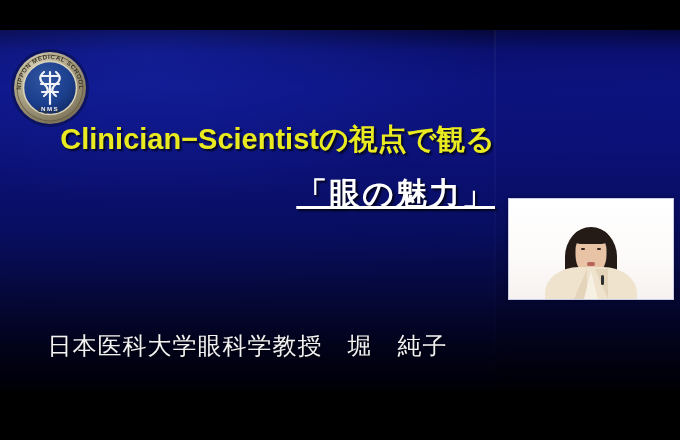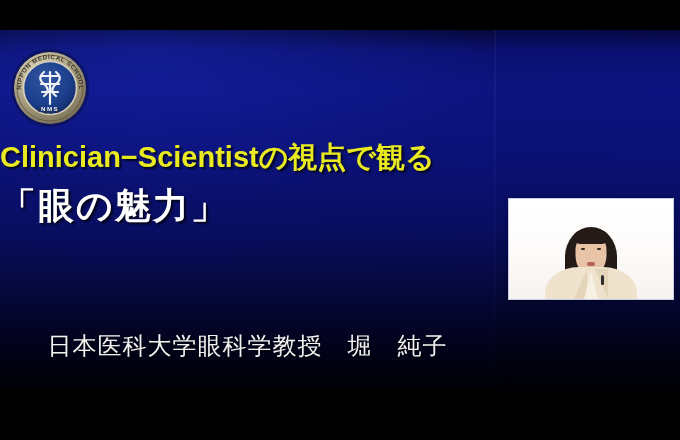--- a/index.html
+++ b/index.html
@@ -82,43 +82,44 @@
     top: 16px;
     width: 84px;
     height: 84px;
     z-index: 10;
   }
 
   
   #title-block {
     position: absolute;
     left: 0;
-    top: 112px;
+    top: 94px;
     width: 495px;
     z-index: 12;
-    text-align: left;
+    text-align: right;
   }
   .title-line1 {
     color: #e9ea1f;
     font-size: 29px;
     font-weight: bold;
     letter-spacing: 0px;
     line-height: 1.05;
     white-space: nowrap;
     text-shadow: 2px 2px 2px rgba(0,0,0,0.75);
   }
   .title-line2 {
-    margin-top: 15px;
+    margin-top: 24px;
     color: #ffffff;
-    font-size: 36px;
+    font-size: 31px;
     font-weight: bold;
     letter-spacing: 2px;
     line-height: 1.05;
     white-space: nowrap;
     text-shadow: 2px 2px 2px rgba(0,0,0,0.75);
+    text-decoration: underline;
   }
 
   
   #presenter {
     position: absolute;
     left: 0;
     top: 300px;
     width: 495px;
     z-index: 12;
     text-align: center;

